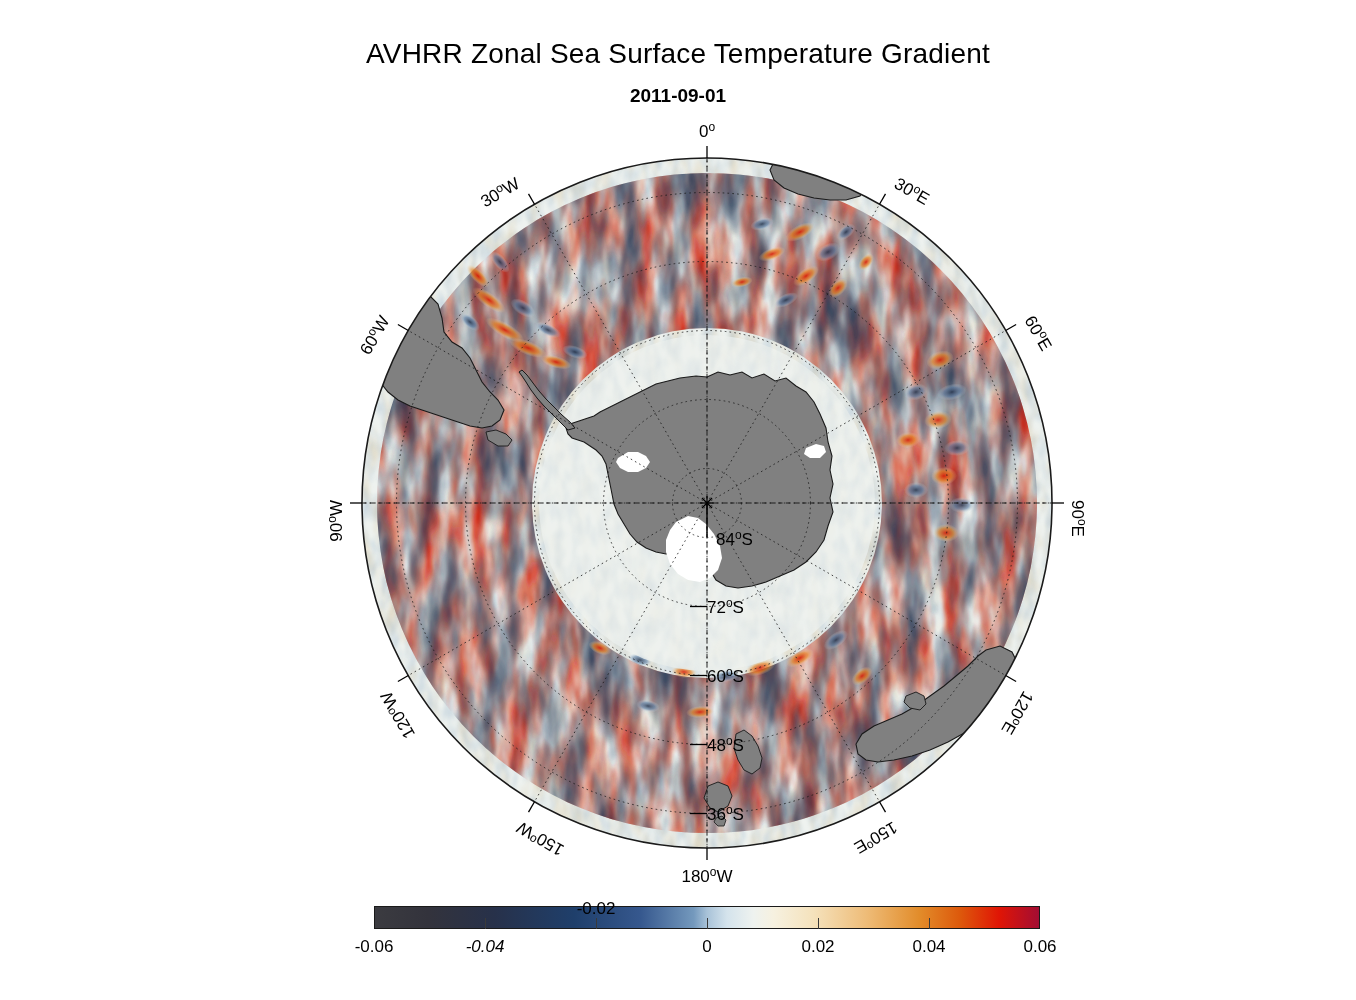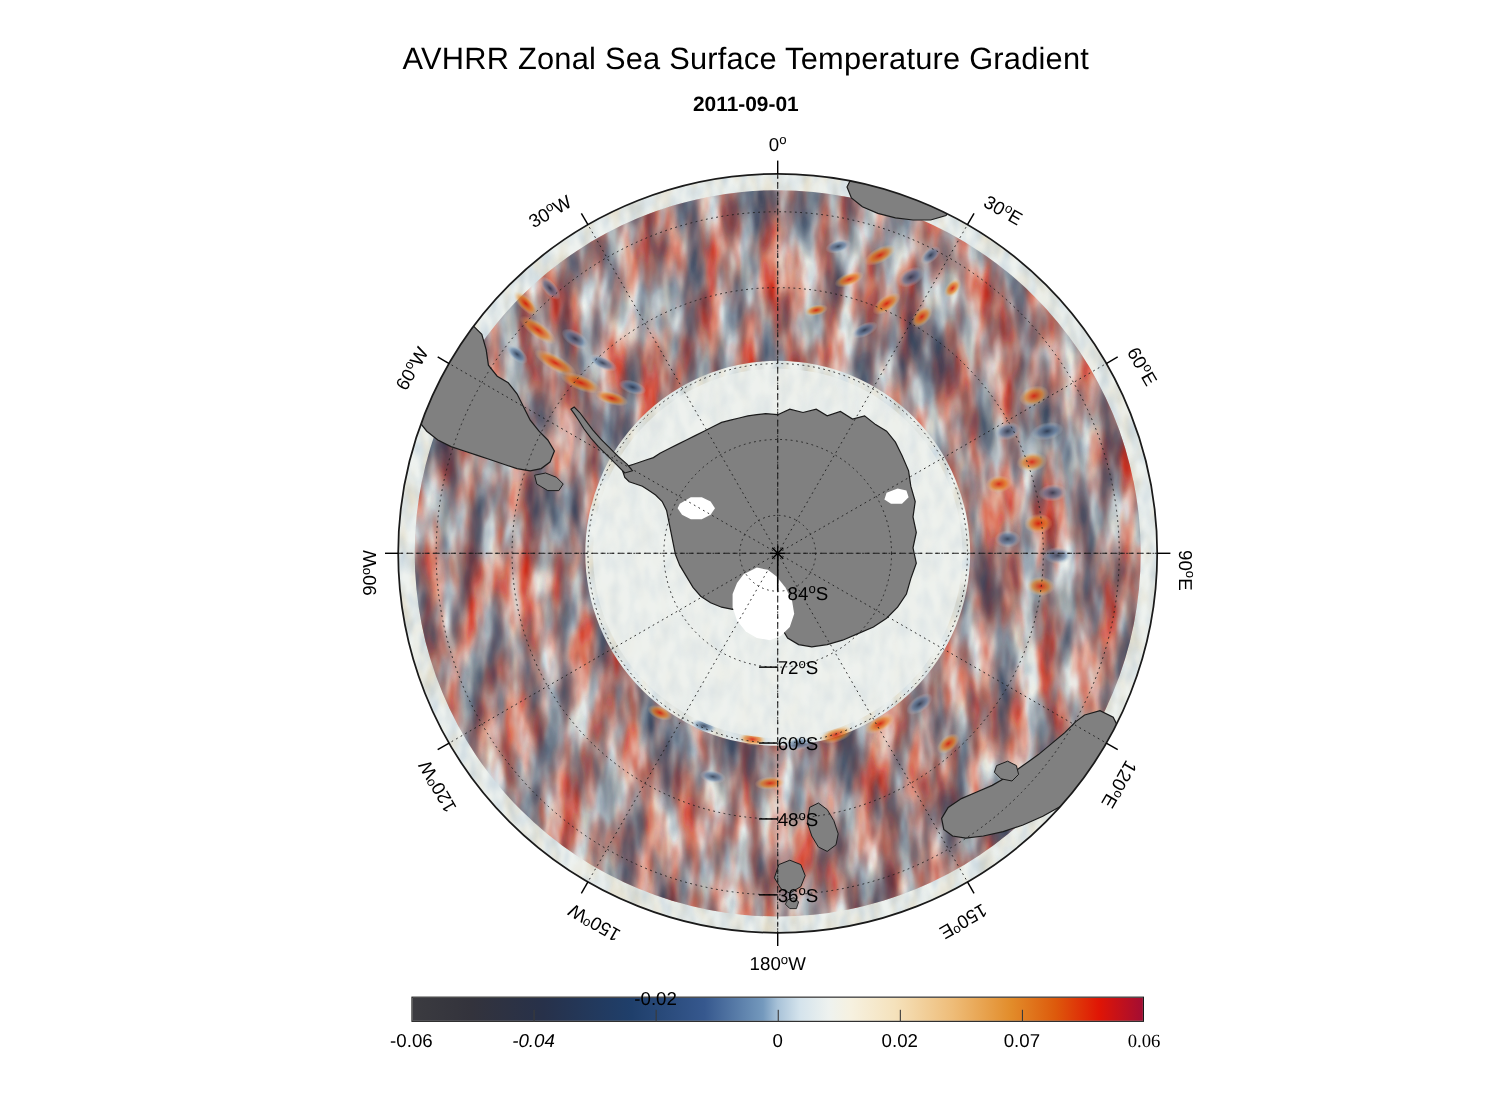--- a/index.html
+++ b/index.html
@@ -303,17 +303,17 @@
     <div class="cbtick" style="left:707px;top:918px;height:11px;"></div>
     <div class="cbtick" style="left:818px;top:918px;height:11px;"></div>
     <div class="cbtick" style="left:929px;top:918px;height:11px;"></div>
   </div>
 
   <div class="cblabel" style="left:334px;top:937px;width:80px;">-0.06</div>
   <div class="cblabel" style="left:445px;top:937px;width:80px;font-style:italic;">-0.04</div>
   <div class="cblabel" style="left:556px;top:899px;width:80px;">-0.02</div>
   <div class="cblabel" style="left:667px;top:937px;width:80px;">0</div>
   <div class="cblabel" style="left:778px;top:937px;width:80px;">0.02</div>
-  <div class="cblabel" style="left:889px;top:937px;width:80px;">0.07</div>
-  <div class="cblabel" style="left:1000px;top:937px;width:80px;font-family:Liberation Serif, serif;">0.06</div>
+  <div class="cblabel" style="left:889px;top:937px;width:80px;">0.04</div>
+  <div class="cblabel" style="left:1000px;top:937px;width:80px;">0.06</div>
 
 
 </div>
 
 </body></html>

